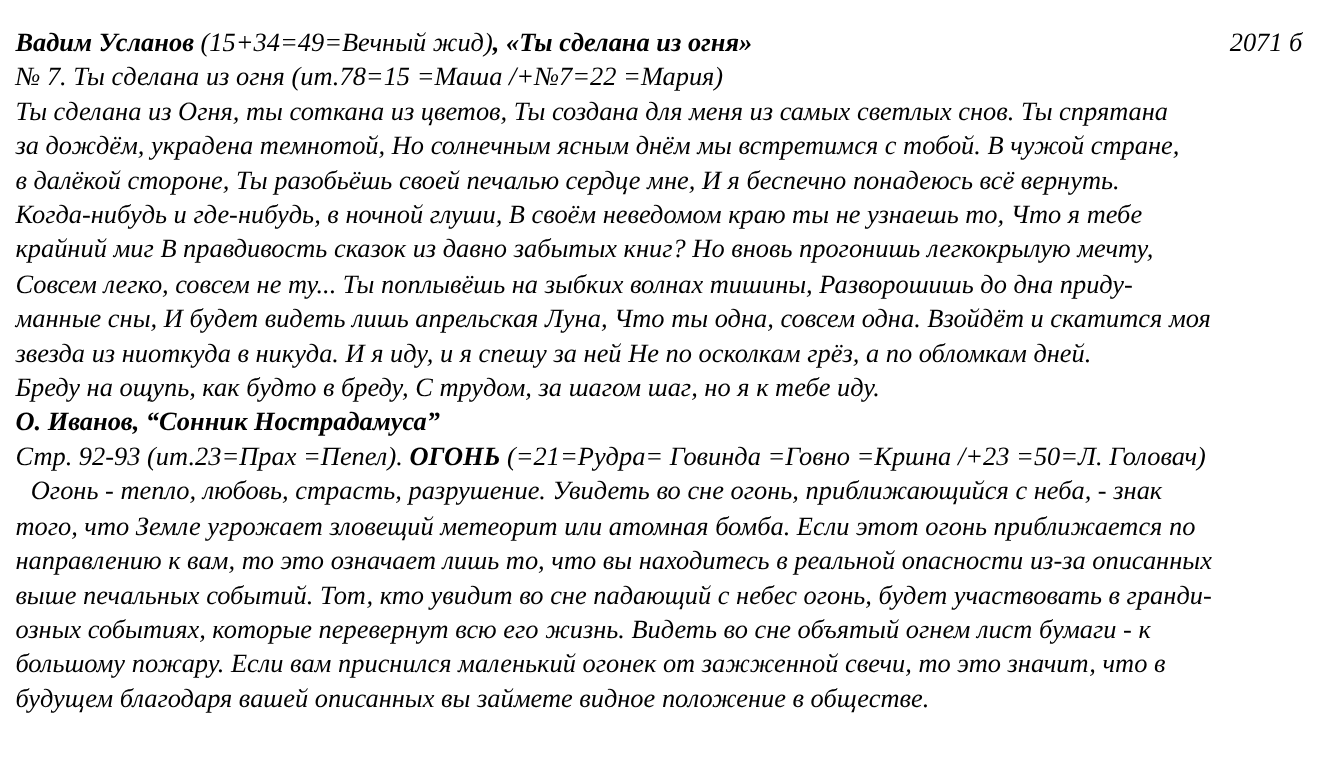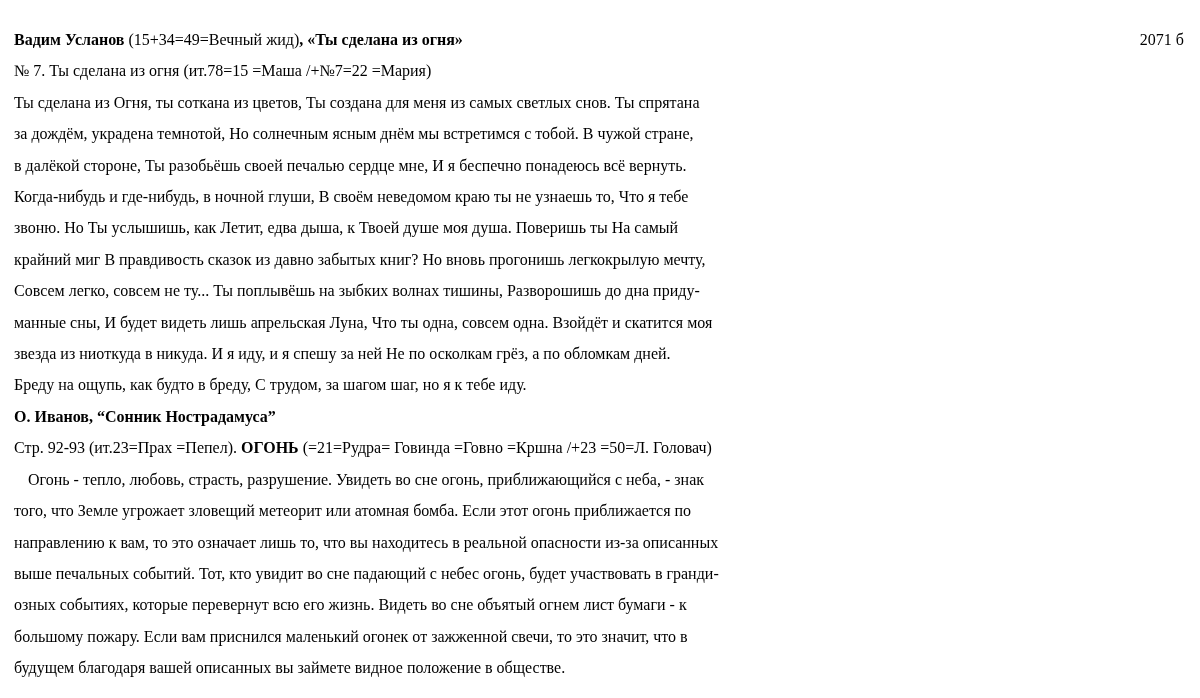--- a/index.html
+++ b/index.html
@@ -12,22 +12,23 @@
     height: 698px;
     overflow: hidden;
     color: #000000;
     font-family: "Liberation Serif", "DejaVu Serif", serif;
   }
   .page {
     box-sizing: border-box;
     width: 1200px;
     height: 493px;
     padding: 9px 14px 0 14px;
-    font-size: 16px;
+    font-size: 24px;
     line-height: 31.4px;
+    font-style: italic;
   }
   .header-row {
     display: flex;
     justify-content: space-between;
     align-items: baseline;
     white-space: nowrap;
   }
   .b { font-weight: bold; }
   .line { white-space: nowrap; }
   .page-num { padding-right: 2px; margin-top: 15px; }
@@ -45,21 +46,20 @@
     <div class="page-num">2071 б</div>
   </div>
 
   <div class="line">№ 7. Ты сделана из огня (ит.78=15 =Маша /+№7=22 =Мария)</div>
 
   <div>
     <div class="line">Ты сделана из Огня, ты соткана из цветов, Ты создана для меня из самых светлых снов. Ты спрятана</div>
     <div class="line">за дождём, украдена темнотой, Но солнечным ясным днём мы встретимся с тобой. В чужой стране,</div>
     <div class="line">в далёкой стороне, Ты разобьёшь своей печалью сердце мне, И я беспечно понадеюсь всё вернуть.</div>
     <div class="line">Когда-нибудь и где-нибудь, в ночной глуши, В своём неведомом краю ты не узнаешь то, Что я тебе</div>
-    <div class="line">звоню. Но Ты услышишь, как Летит, едва дыша, к Твоей душе моя душа. Поверишь ты На самый</div>
     <div class="line">крайний миг В правдивость сказок из давно забытых книг? Но вновь прогонишь легкокрылую мечту,</div>
     <div class="line">Совсем легко, совсем не ту... Ты поплывёшь на зыбких волнах тишины, Разворошишь до дна приду-</div>
     <div class="line">манные сны, И будет видеть лишь апрельская Луна, Что ты одна, совсем одна. Взойдёт и скатится моя</div>
     <div class="line">звезда из ниоткуда в никуда. И я иду, и я спешу за ней Не по осколкам грёз, а по обломкам дней.</div>
     <div class="line">Бреду на ощупь, как будто в бреду, С трудом, за шагом шаг, но я к тебе иду.</div>
   </div>
 
   <div class="line b">О. Иванов, “Сонник Нострадамуса”</div>
 
   <div class="line">

